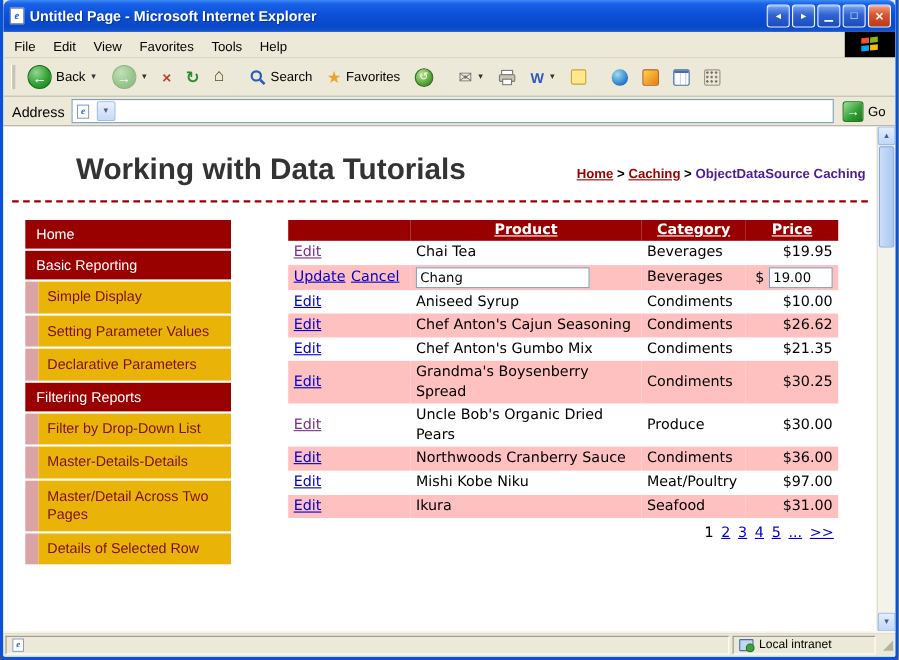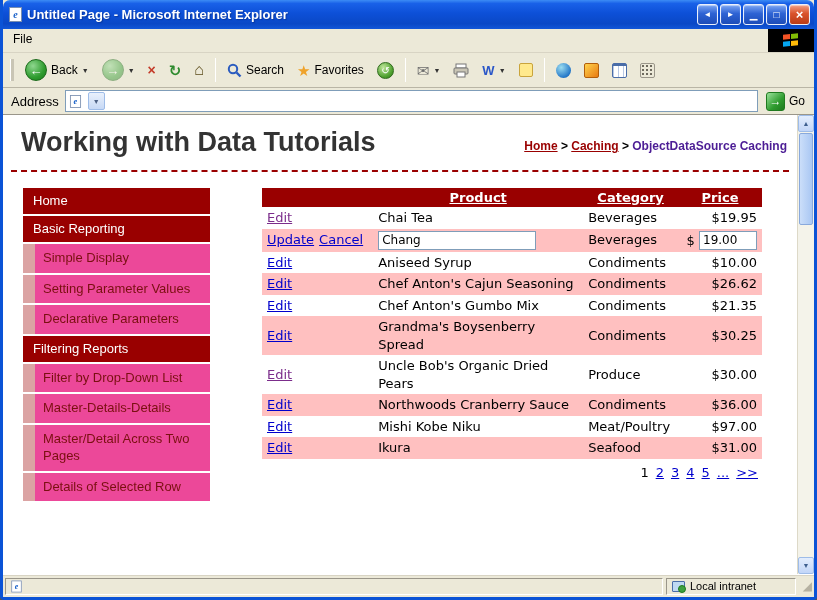--- a/index.html
+++ b/index.html
@@ -22,21 +22,21 @@
   .win-btn { width:21px; height:21px; border-radius:3px; border:1px solid #EAF0FC;
     display:flex; align-items:center; justify-content:center; color:#fff; font-size:10px;
     font-weight:bold; background:linear-gradient(180deg,#7DA7F4,#2E63D4 45%,#1C4CB8);
     box-shadow:inset 0 1px 1px rgba(255,255,255,.5); cursor:default; }
   .win-btn.small-glyph { font-size:8px; }
   .win-btn.close { background:linear-gradient(180deg,#F1A085,#DA532C 45%,#B93B16); font-size:13px; }
 
   
   .menubar { height:24px; flex:0 0 24px; background:#ECE9D8; display:flex; align-items:stretch;
     border-bottom:1px solid #D8D4C4; }
-  .menu-items { display:flex; align-items:flex-start; padding-left:2px;flex-direction:column; }
+  .menu-items { display:flex; align-items:flex-end; padding-left:2px; }
   .menu-item { padding:3px 8px; font-size:12px; color:#000; cursor:default; }
   .menu-logo { margin-left:auto; width:46px; background:#000; display:flex; align-items:center; justify-content:center; }
   .flag { width:16px; height:13px; display:grid; grid-template-columns:7px 7px; grid-gap:1px; transform:skewY(-6deg); }
   .flag span { display:block; height:5px; }
   .flag .f1{background:#F35325;} .flag .f2{background:#81BC06;}
   .flag .f3{background:#05A6F0;} .flag .f4{background:#FFBA08;}
 
   
   .toolbar { height:35px; flex:0 0 35px; background:#ECE9D8; display:flex; align-items:center;
     padding:0 4px; gap:3px; border-bottom:1px solid #B9B5A5; }
@@ -79,36 +79,36 @@
     display:flex; align-items:center; justify-content:center; }
   .go-btn { display:flex; align-items:center; gap:4px; padding:0 6px 0 2px; font-size:12px; }
   .go-icon { width:19px; height:19px; background:linear-gradient(135deg,#9BE29B,#2F9C2F 60%,#1E7A1E);
     border:1px solid #1F7A1F; border-radius:3px; color:#fff; font-weight:bold; font-size:12px;
     display:flex; align-items:center; justify-content:center; }
 
   
   .viewport { flex:1 1 auto; display:flex; background:#fff; overflow:hidden; }
   .page { flex:1; overflow:hidden; background:#fff; }
 
-  .page-header { display:flex; justify-content:space-between; align-items:flex-start; padding:12px 10px 0 18px; }
+  .page-header { display:flex; justify-content:space-between; align-items:flex-start; padding:24px 10px 0 18px;margin-left:48px; }
   .site-title { font-size:27px; font-weight:bold; color:#333; white-space:nowrap; }
   .breadcrumb { font-size:12px; font-weight:bold; padding-top:12px; white-space:nowrap; }
   .crumb-link { color:#990000; text-decoration:underline; cursor:pointer; }
   .crumb-sep { color:#000; }
   .crumb-current { color:#4c1d95; }
   .dash-rule { border-top:2px dashed #990000; margin:12px 8px 0 8px; }
 
   .page-body { display:flex; padding-top:16px; }
 
   
   .sidebar { width:187px; margin-left:20px; font-size:13px; flex-shrink:0; }
   .side-header { background:#990000; color:#fff; padding:5px 6px 6px 10px; margin-bottom:2px; cursor:pointer; }
   .side-sub { display:flex; margin-bottom:2px; cursor:pointer; }
   .side-sub .strip { width:12px; background:#DBA3A3; flex-shrink:0; }
-  .side-sub .side-lbl { flex:1; background:#ec4899; color:#7A1010; padding:5px 6px 6px 8px; line-height:1.35; }
+  .side-sub .side-lbl { flex:1; background:#eab308; color:#7A1010; padding:5px 6px 6px 8px; line-height:1.35; }
 
   
   .main { margin-left:52px; width:502px; }
   .main h1 { font-size:26px; font-weight:bold; color:#000; margin:4px 0 24px 0; line-height:1.25; max-width:480px; }
 
   table.grid { border-collapse:collapse; width:500px; font-size:13px; font-family:"DejaVu Sans",sans-serif; }
   .grid th { background:#990000; color:#fff; padding:2px 4px; font-weight:bold; text-align:center; }
   .grid th.cmd-col { width:100px; }
   .sort-link { color:#fff; text-decoration:underline; cursor:pointer; }
   .grid td { padding:2px 5px; vertical-align:middle; line-height:1.35; }

